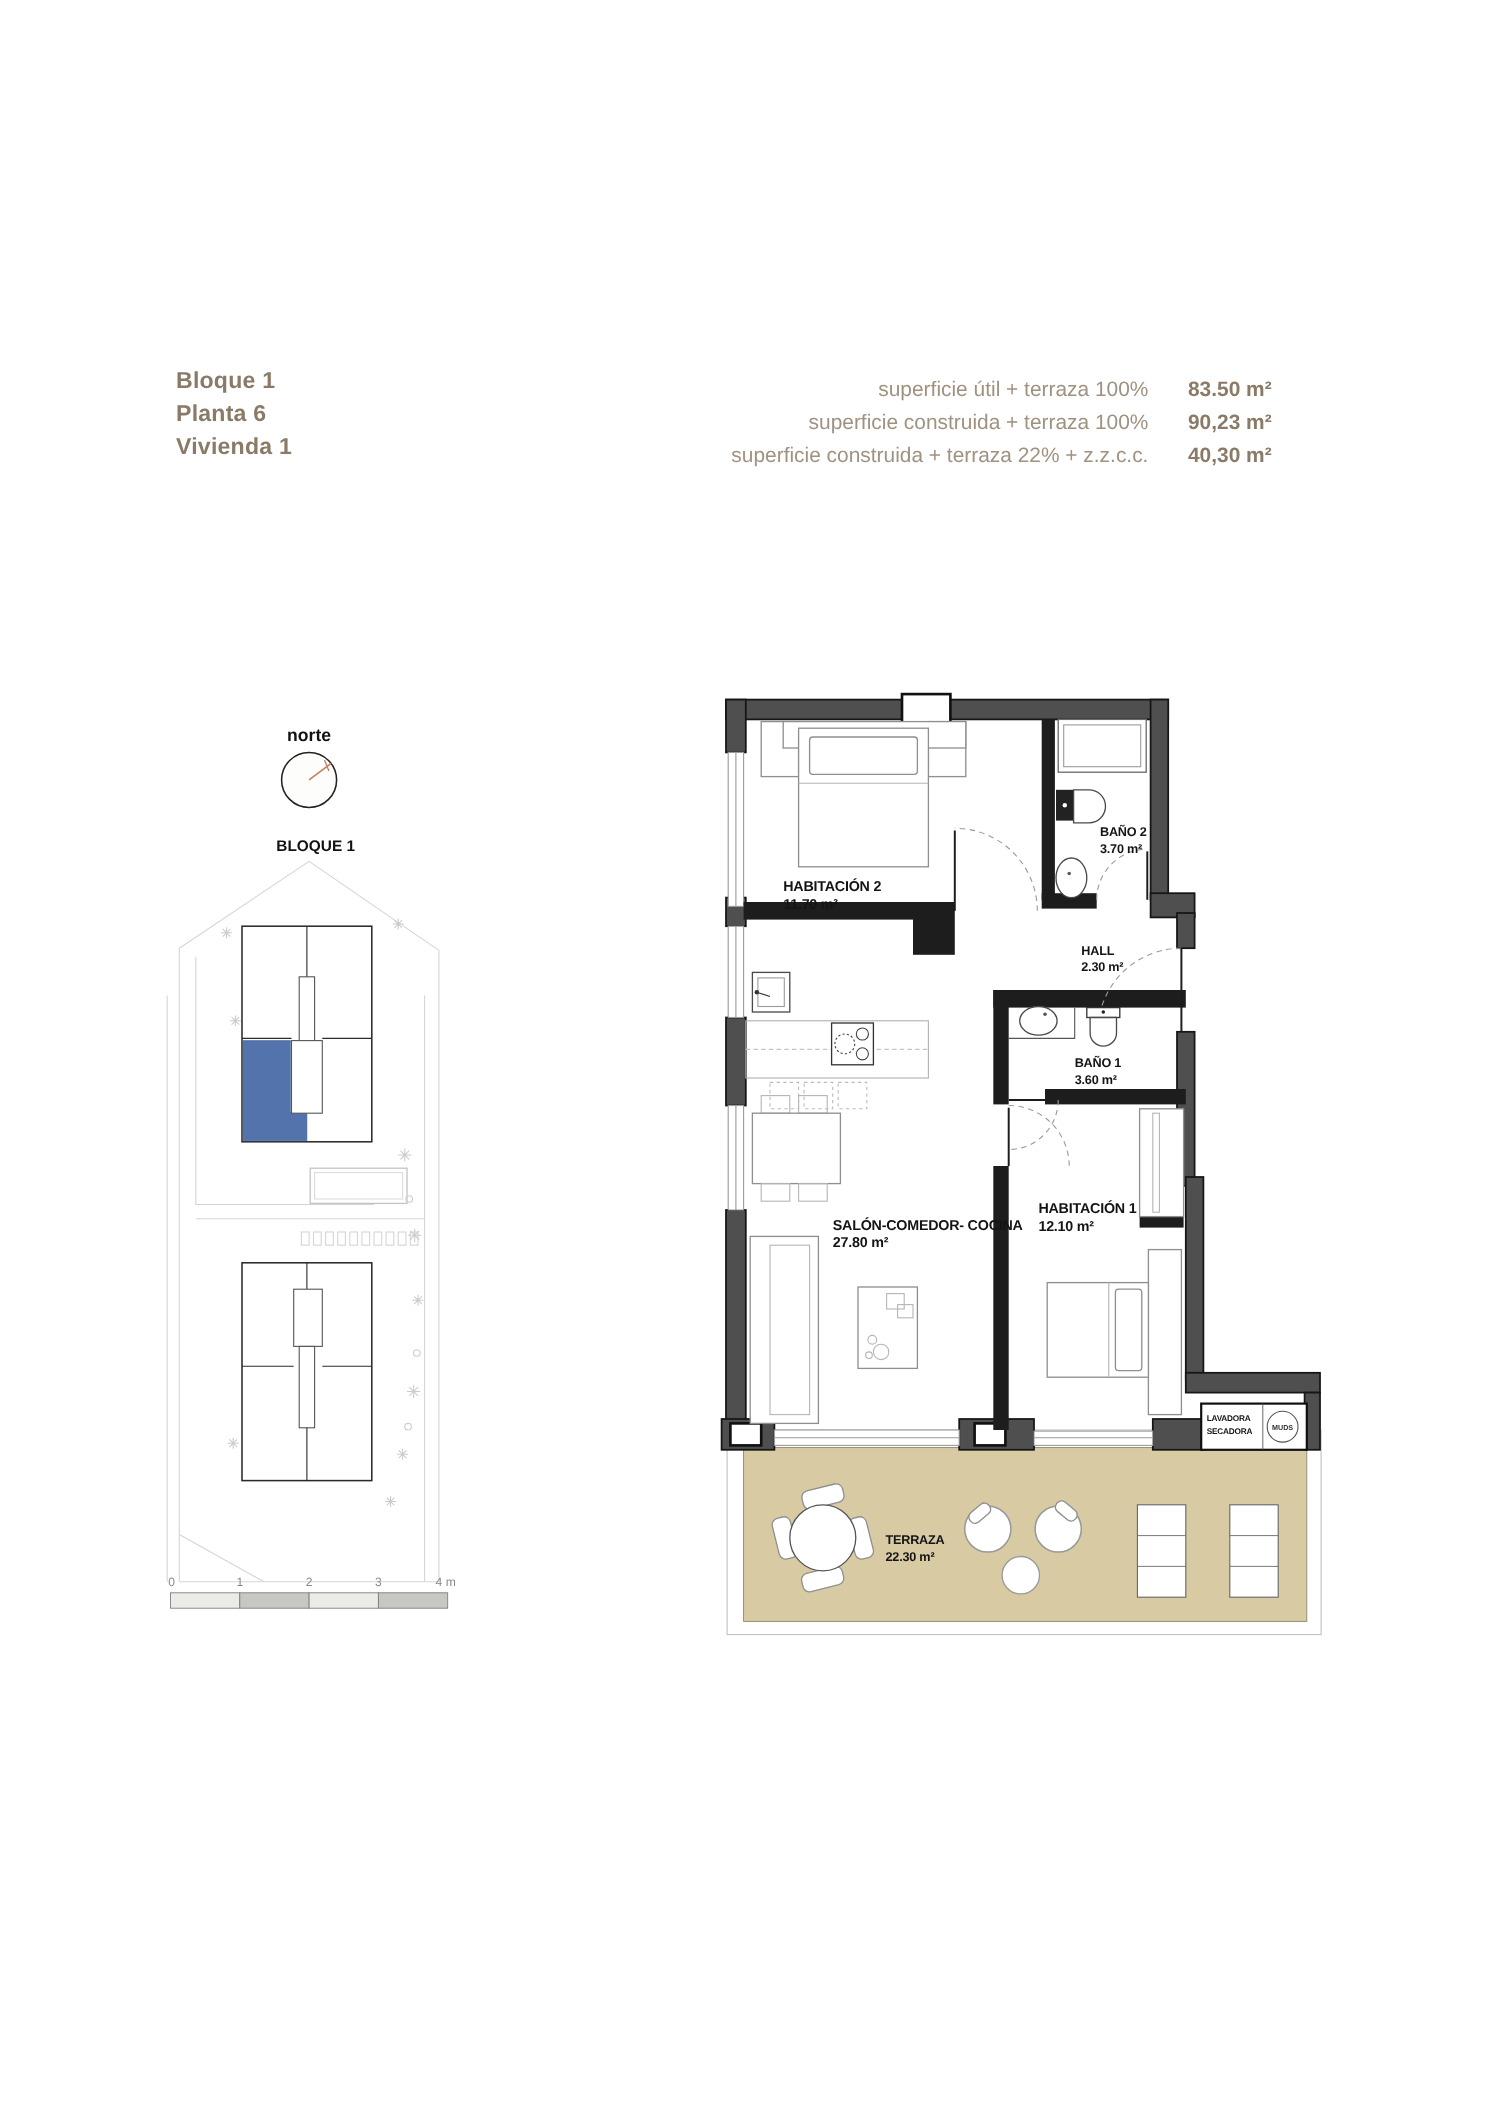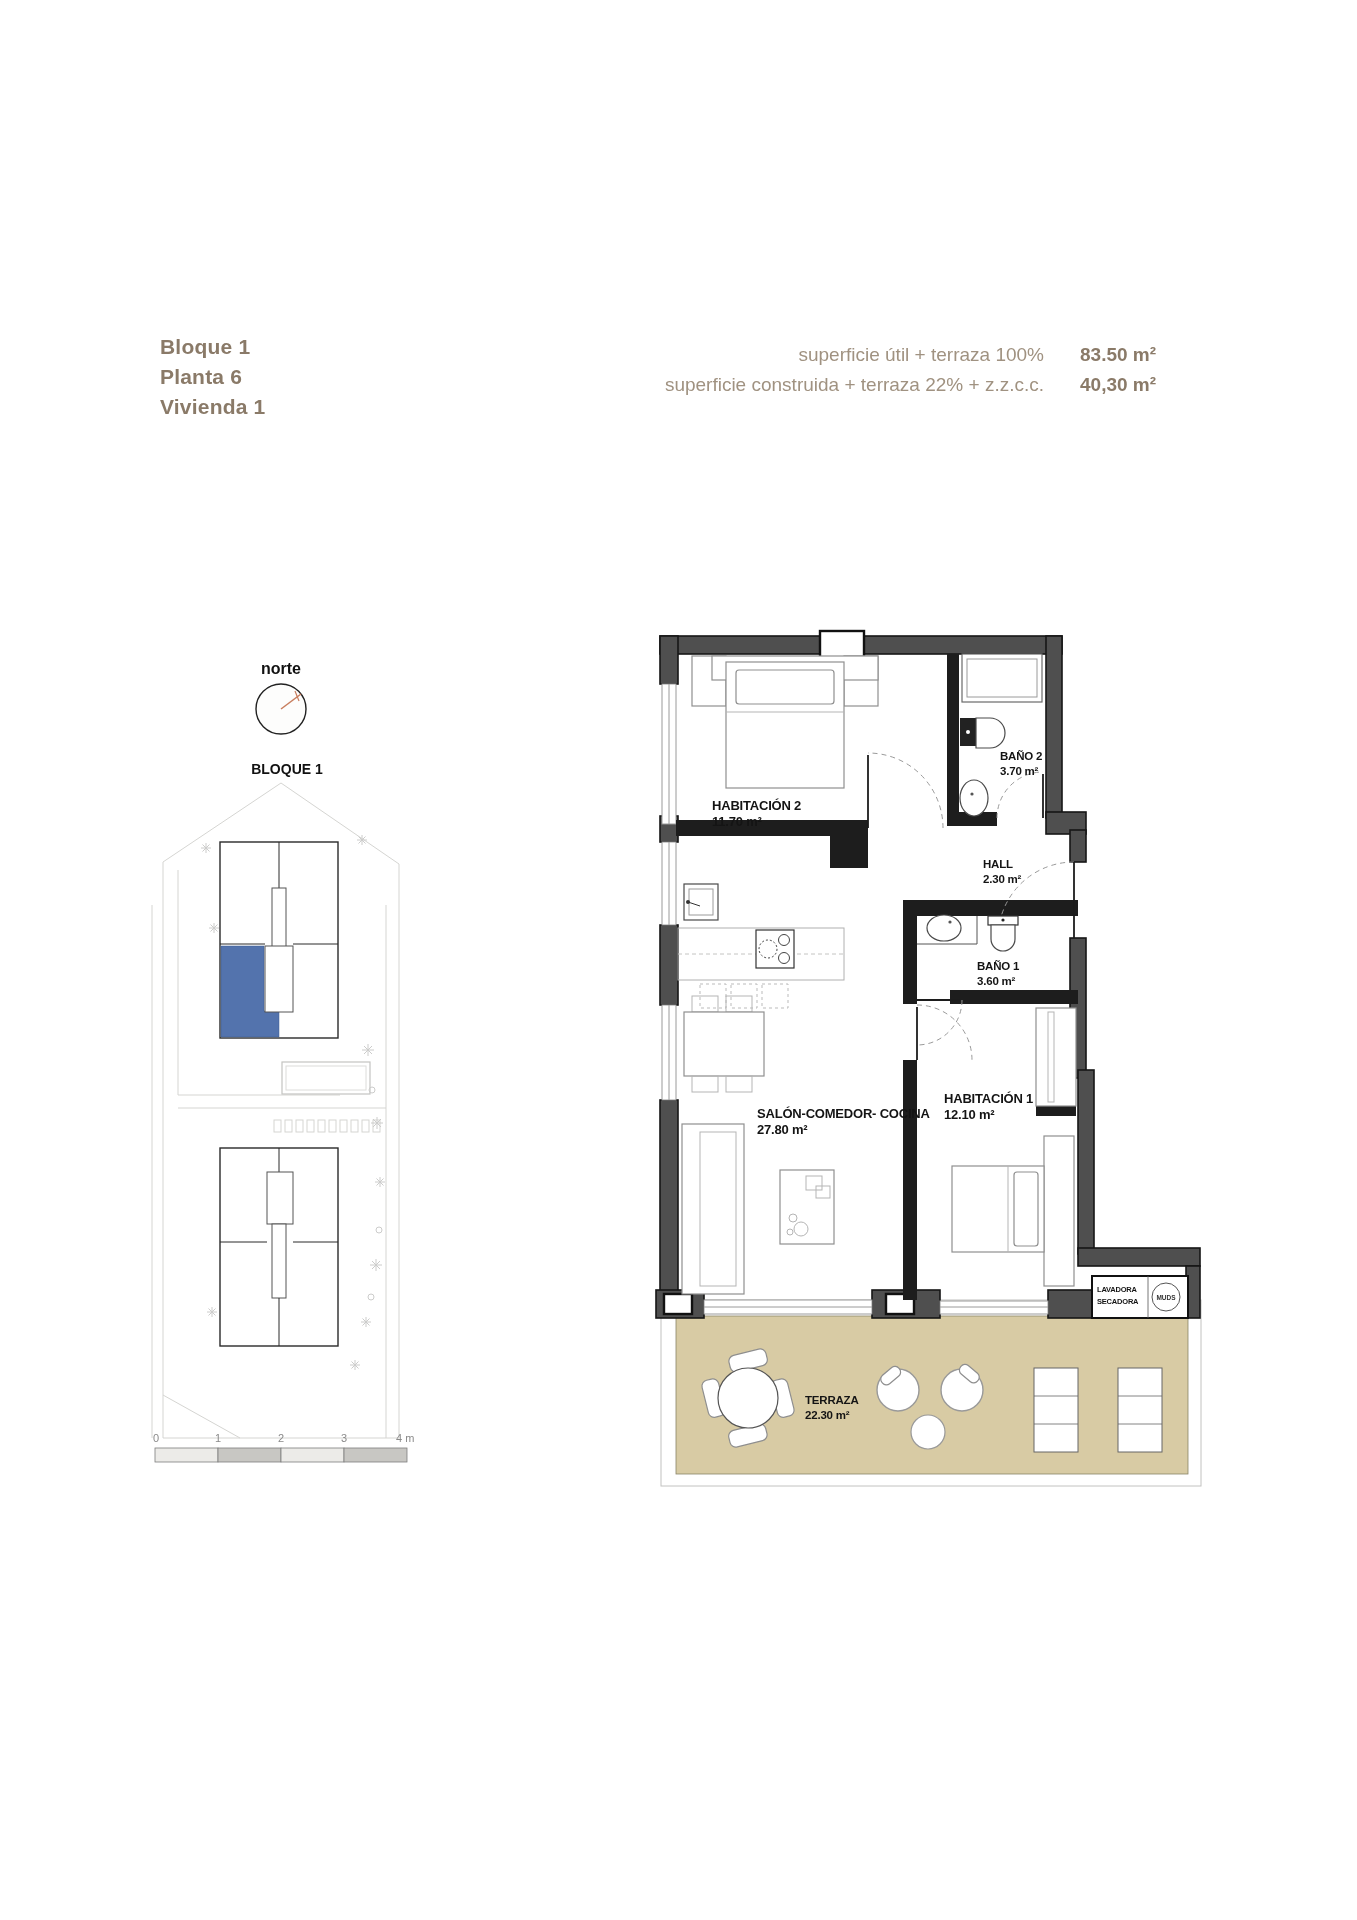--- a/index.html
+++ b/index.html
@@ -43,20 +43,24 @@
     <div>Planta 6</div>
     <div>Vivienda 1</div>
   </div>
 
   <div class="hdr-areas">
     <div class="area-row">
       <span class="lbl">superficie útil + terraza 100%</span>
       <span class="val">83.50 m²</span>
     </div>
     <div class="area-row">
+      <span class="lbl">superficie construida + terraza 100%</span>
+      <span class="val">90,23 m²</span>
+    </div>
+    <div class="area-row">
       <span class="lbl">superficie construida + terraza 22% + z.z.c.c.</span>
       <span class="val">40,30 m²</span>
     </div>
   </div>
 
   <svg width="1357" height="1920" viewBox="0 0 1357 1920">
 
     <g>
       <text x="281" y="674" text-anchor="middle" style="font:bold 16px 'Liberation Sans',sans-serif;fill:#111">norte</text>
       <circle cx="281" cy="709" r="25" fill="#fdfdfc" stroke="#222" stroke-width="1.4"></circle>

